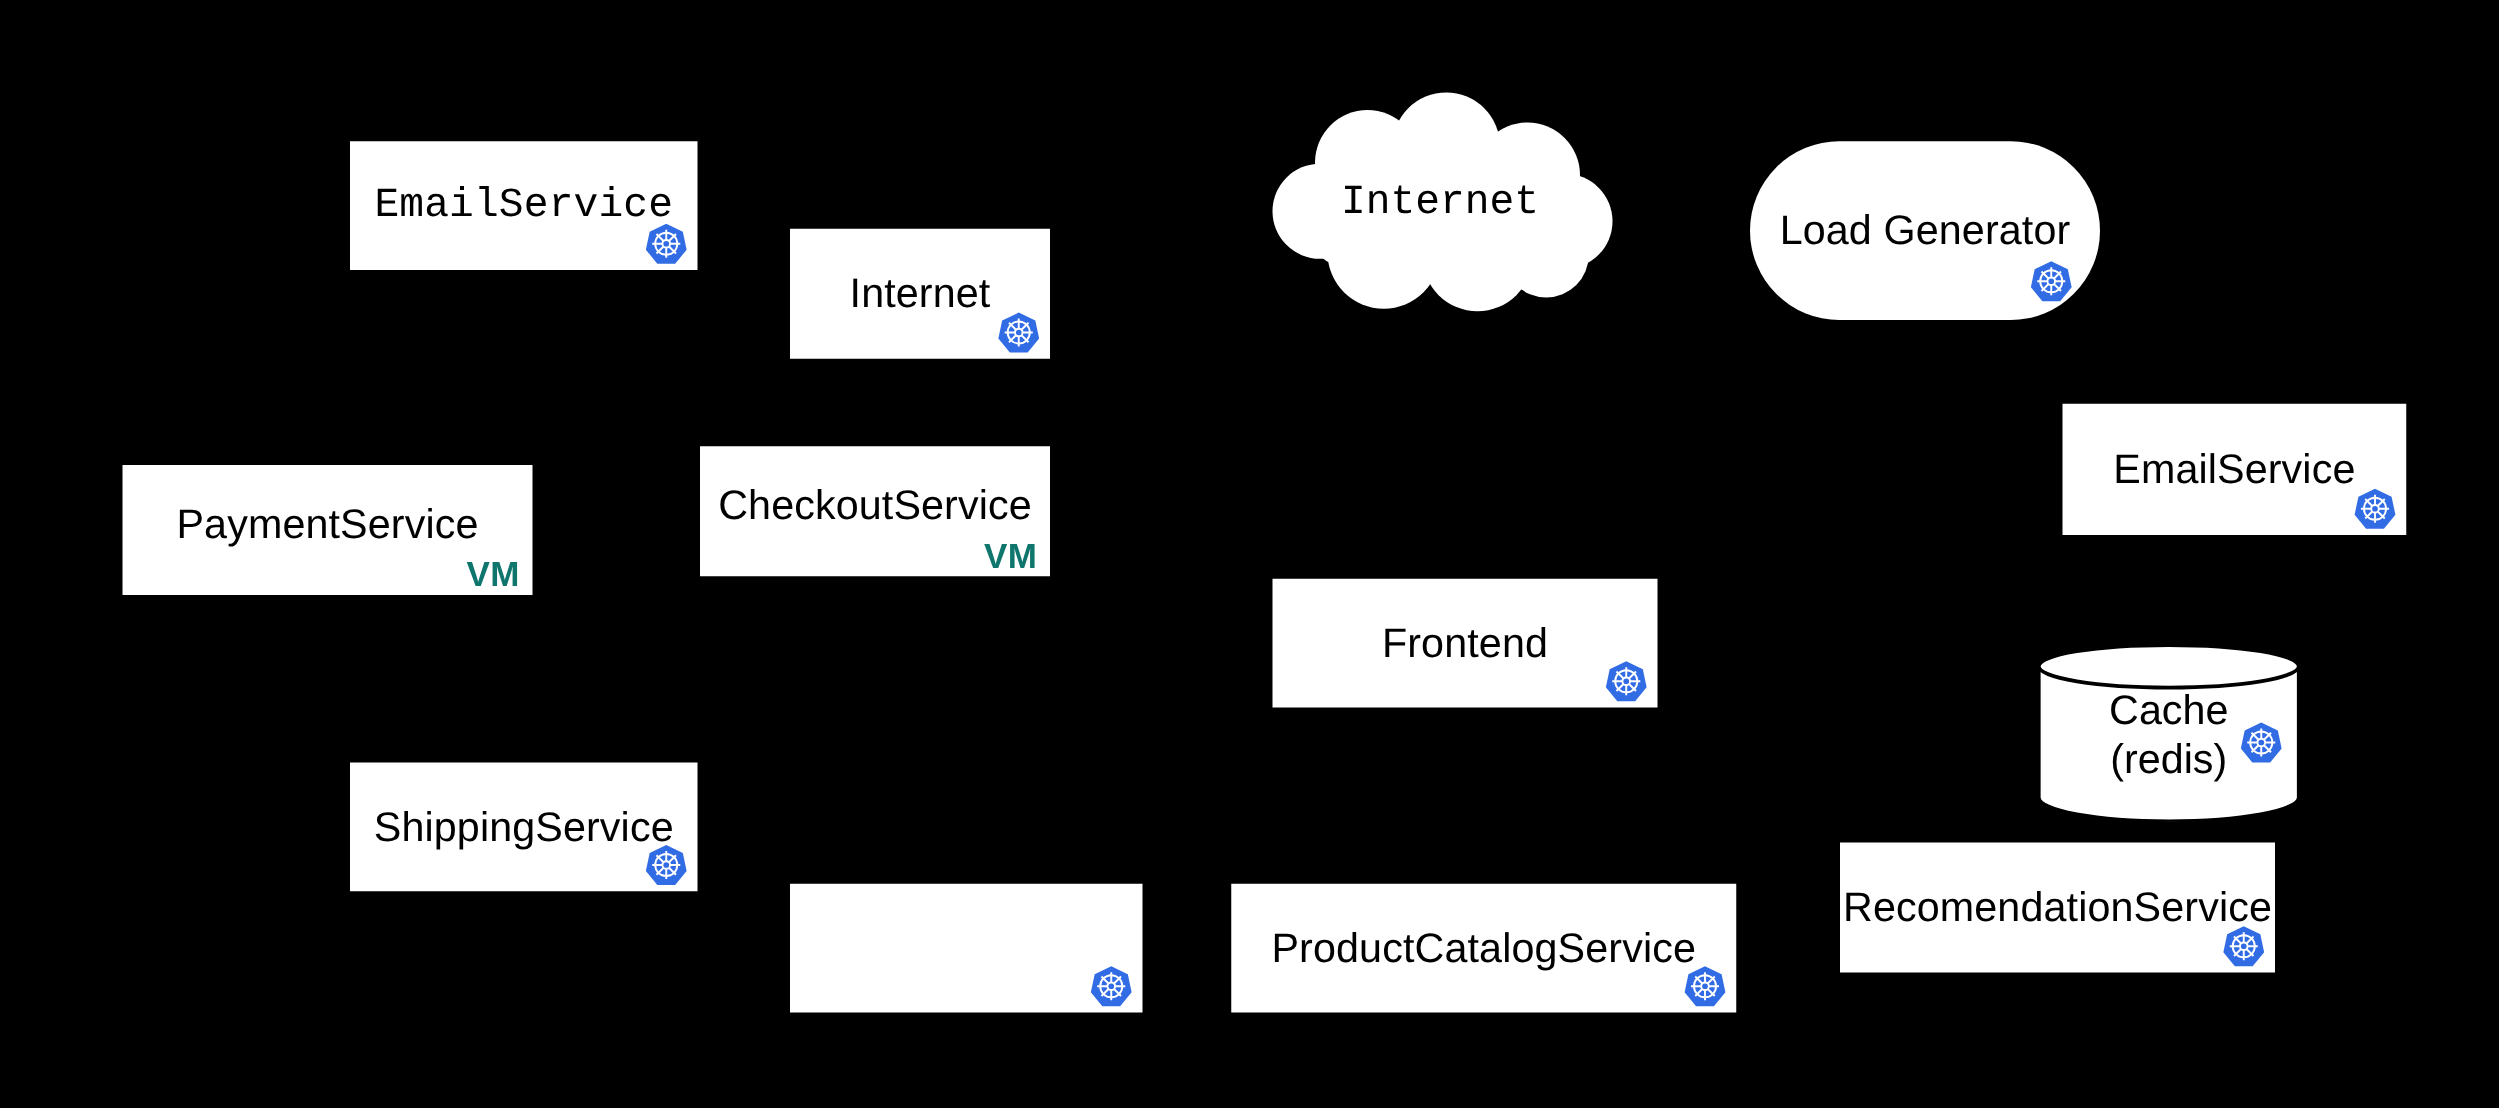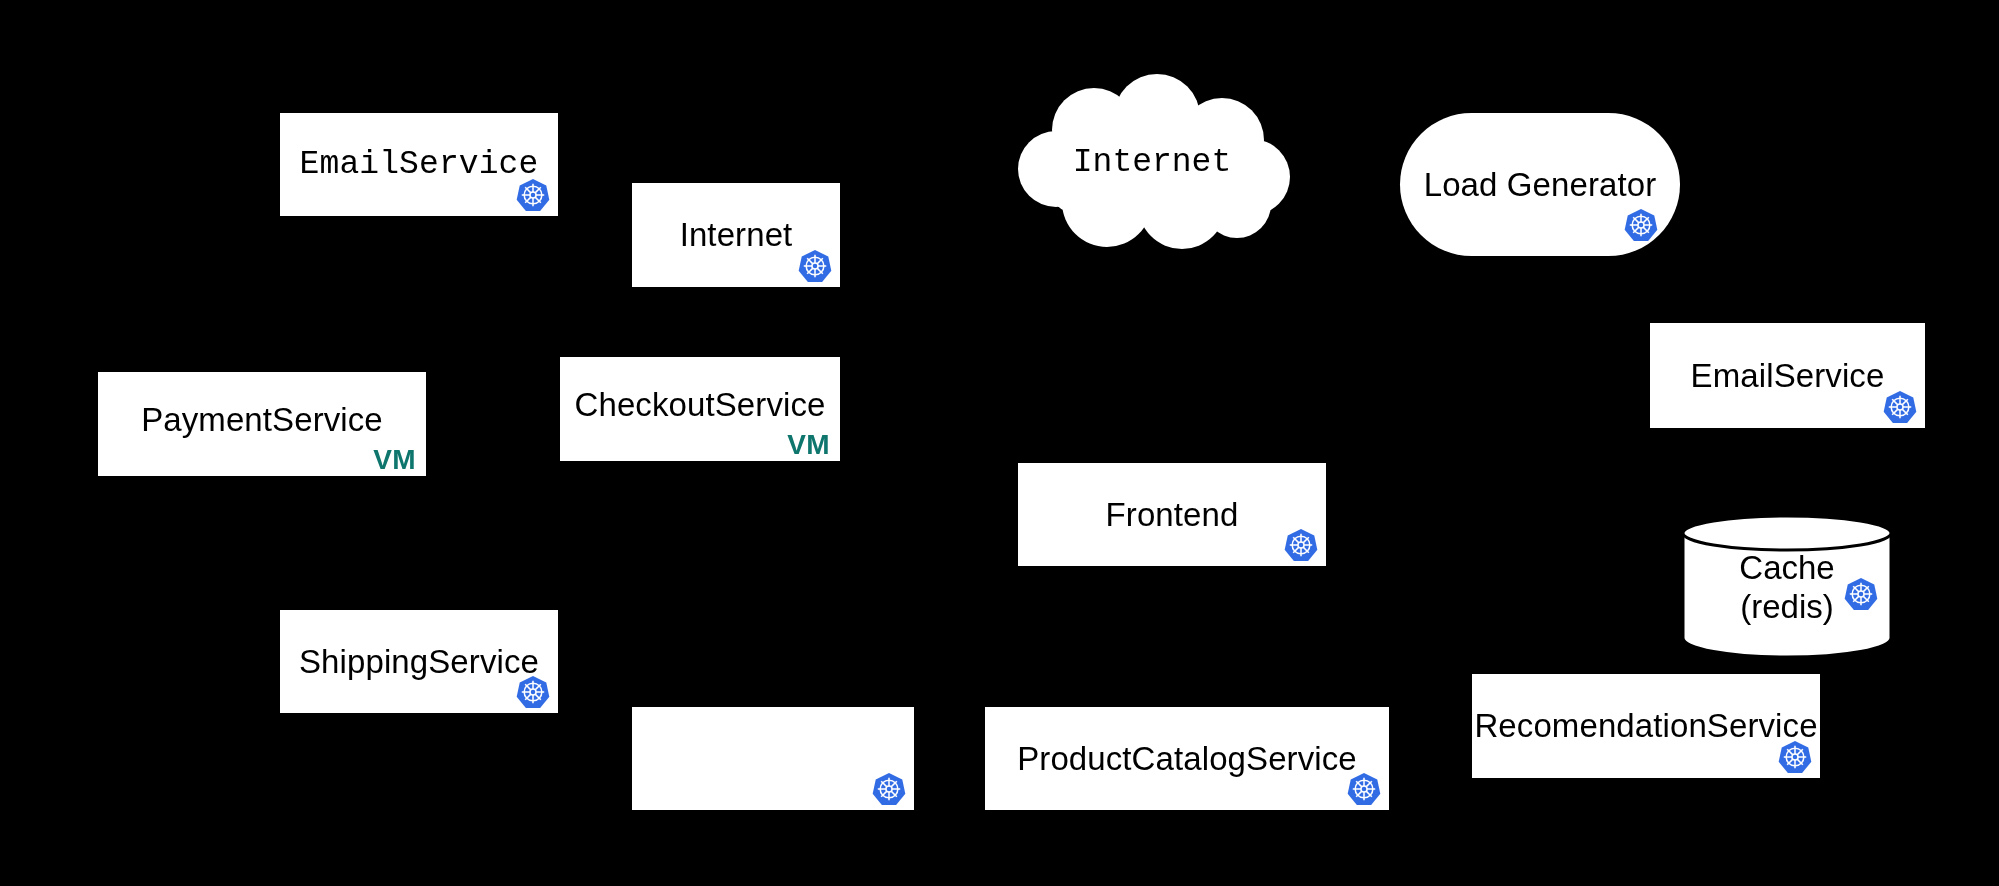--- a/index.html
+++ b/index.html
@@ -232,21 +232,21 @@
           <line x1="59" y1="50" x2="83" y2="50"></line>
           <line x1="27" y1="27" x2="43" y2="43"></line>
           <line x1="57" y1="57" x2="73" y2="73"></line>
           <line x1="73" y1="27" x2="57" y2="43"></line>
           <line x1="43" y1="57" x2="27" y2="73"></line>
         </g>
       </svg>
     </span>
   </div>
 
-  <div class="cylinder" style="left:1680px; top:514px; width:214px; height:143px;">
+  <div class="cylinder" style="left:1628px; top:514px; width:214px; height:143px;">
     <svg viewBox="0 0 214 143" xmlns="http://www.w3.org/2000/svg">
       <path d="M3 19 L3 124 A104 19 0 0 0 211 124 L211 19 Z" fill="#ffffff" stroke="#000000" stroke-width="3"></path>
       <ellipse cx="107" cy="19" rx="104" ry="17" fill="#ffffff" stroke="#000000" stroke-width="3"></ellipse>
     </svg>
     <div class="cyl-label">
       <div>Cache</div>
       <div>(redis)</div>
     </div>
     <span class="k8s-icon">
       <svg viewBox="0 0 100 100" xmlns="http://www.w3.org/2000/svg">

